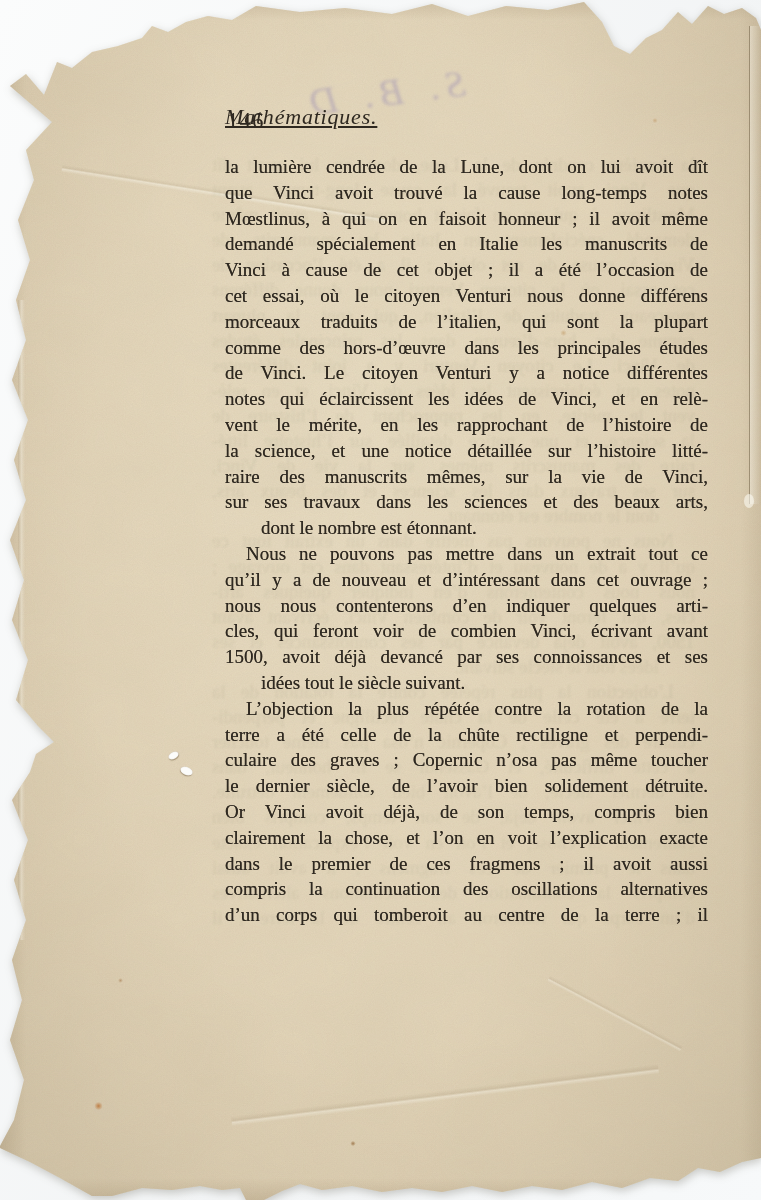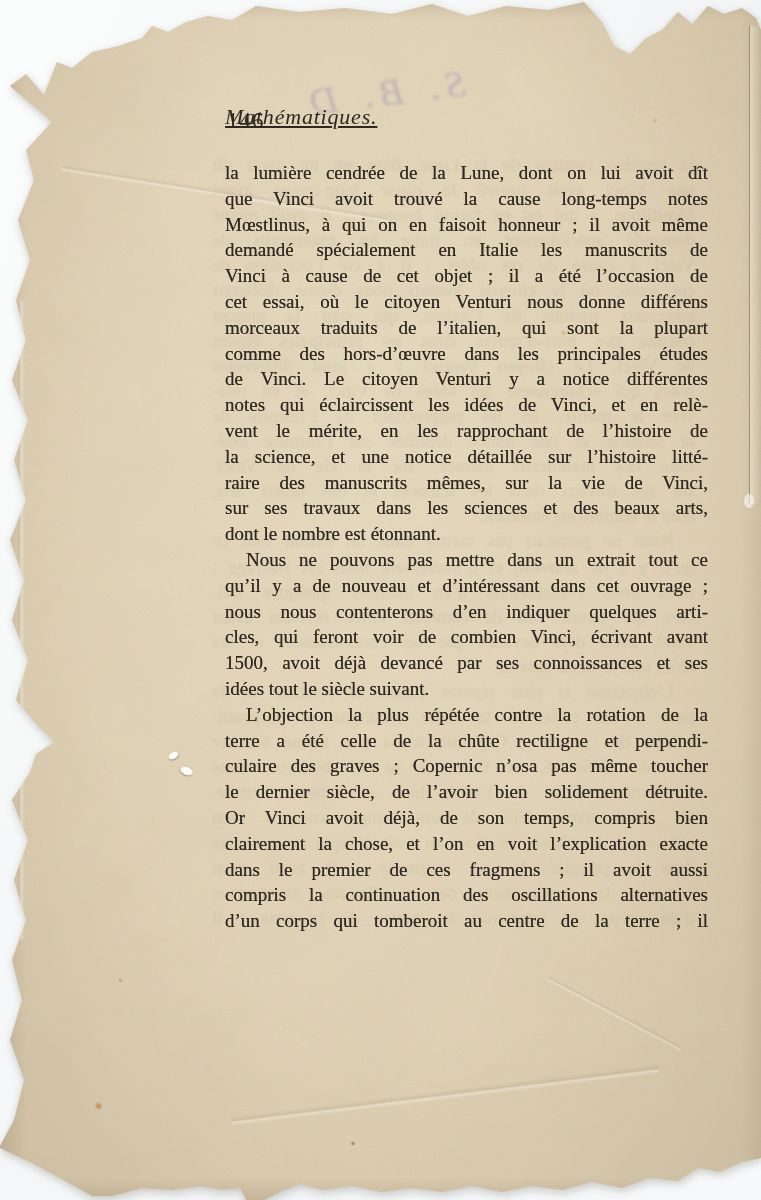--- a/index.html
+++ b/index.html
@@ -74,33 +74,33 @@
     filter: blur(1.4px); opacity: 0.55; white-space: nowrap;
   }
   .pageheader {
     position: absolute; left: 225px; top: 104px; width: 483px; height: 30px;
     color: var(--ink, #2e2820);
   }
   .pagenum { position: absolute; left: 2px; top: 4px; font-size: 23px; letter-spacing: 1px; }
   .runtitle { position: absolute; left: 0; top: 0; width: 100%; text-align: left;
     font-style: italic; font-size: 22px; letter-spacing: 0.8px; text-decoration: underline; }
   .text-block {
-    position: absolute; left: 225px; top: 160px; width: 483px;
+    position: absolute; left: 225px; top: 154px; width: 483px;
     color: var(--ink, #2e2820); font-size: 19px;
     text-shadow: 0 0 0.6px rgba(46,40,32,0.75);
   }
   .ghost-block {
     position: absolute; left: 212px; top: 152px; width: 483px;
     font-size: 19px; color: rgba(104,112,86,0.55);
     transform: scaleX(-1); filter: blur(1.3px); opacity: 0.16;
   }
   .line { height: 25.8px; line-height: 25.8px; white-space: normal;
     text-align: justify; text-align-last: justify; }
   .ghost-block .line { height: 25.1px; line-height: 25.1px; }
-  .line.last { text-align-last: left; }
+  .line.last { text-align-last: left; margin-left: 36px; }
   .line.indent { padding-left: 21px; }
   .hole { position: absolute; background: #fcfcfa; border-radius: 50%;
     box-shadow: 0 1px 1px rgba(120,100,70,0.55), inset 0 0 1px rgba(120,100,70,0.4); }
   .hole-1 { left: 168px; top: 752px; width: 11px; height: 7px; transform: rotate(-28deg); }
   .hole-2 { left: 180px; top: 767px; width: 13px; height: 8px; transform: rotate(22deg); }
   .speck { position: absolute; border-radius: 50%; pointer-events: none; }
   .speck-1 { left: 94px; top: 1102px; width: 9px; height: 8px;
     background: radial-gradient(circle, rgba(185,110,45,0.8), rgba(185,110,45,0) 70%); }
   .speck-2 { left: 350px; top: 1141px; width: 6px; height: 5px;
     background: radial-gradient(circle, rgba(138,90,40,0.7), rgba(138,90,40,0) 70%); }

